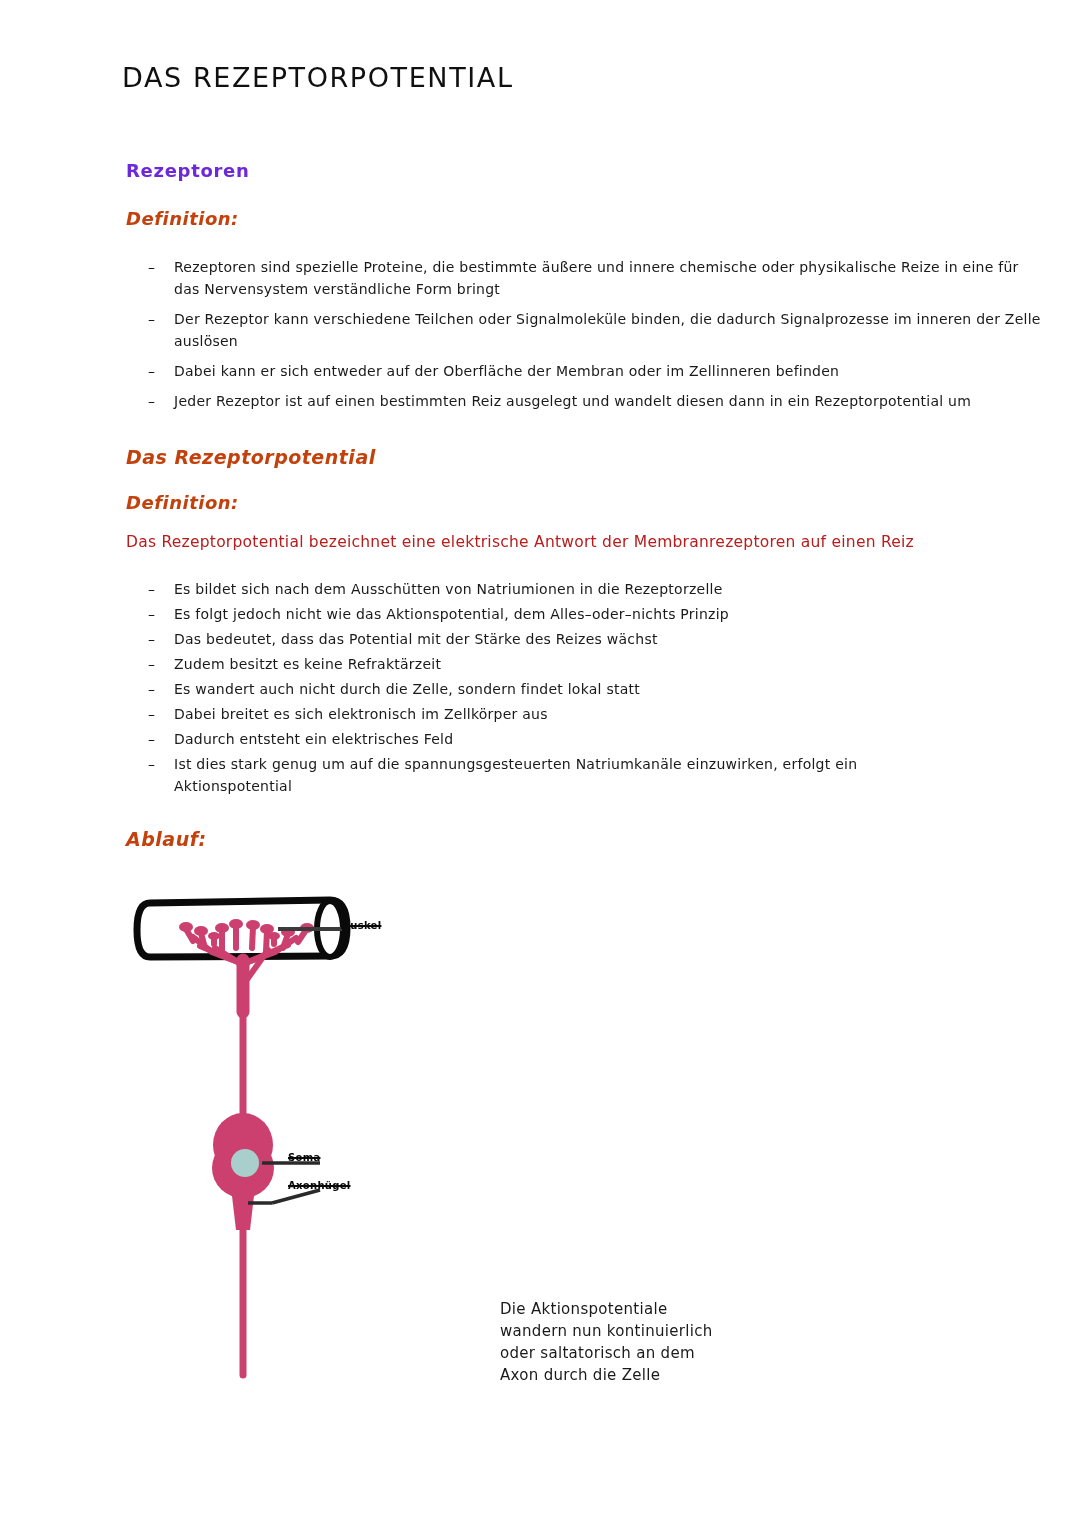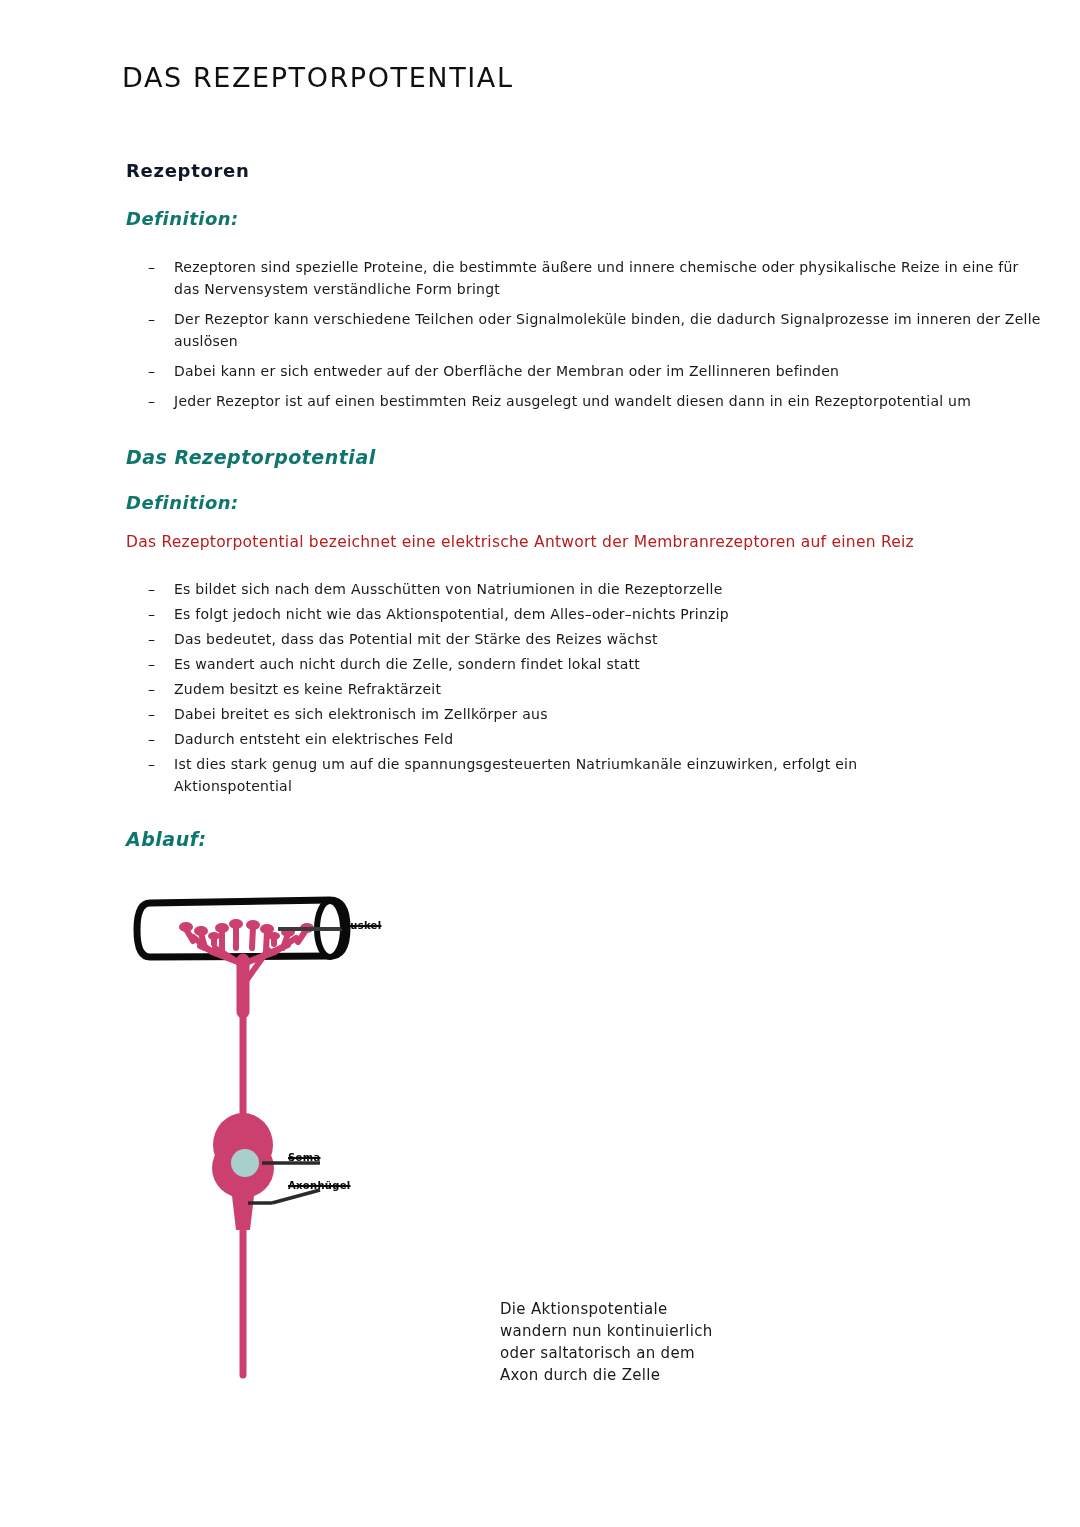--- a/index.html
+++ b/index.html
@@ -31,31 +31,31 @@
     font-weight: 500;
     color: #101010;
     white-space: nowrap;
   }
   .h2 {
     position: absolute;
     left: 126px;
     font-size: 18px;
     font-weight: bold;
     letter-spacing: 0.7px;
-    color: #0f172a;
+    color: #6d28d9;
     white-space: nowrap;
   }
   .h3 {
     position: absolute;
     left: 126px;
     font-size: 18px;
     font-weight: bold;
     font-style: italic;
     letter-spacing: 0.5px;
-    color: #0f766e;
+    color: #c2410c;
     white-space: nowrap;
   }
   .para {
     position: absolute;
     left: 126px;
     font-size: 15.5px;
     line-height: 22px;
     color: #b91c1c;
     letter-spacing: 0.25px;
   }
@@ -132,22 +132,22 @@
 
   <div class="h3" style="top:446px; font-size:19px;">Das Rezeptorpotential</div>
   <div class="h3" style="top:492px;">Definition:</div>
 
   <div class="para" style="top:531px; width:900px;">Das Rezeptorpotential bezeichnet eine elektrische Antwort der Membranrezeptoren auf einen Reiz</div>
 
   <ul class="bullets tight" style="top:578px; width:900px;">
     <li>Es bildet sich nach dem Ausschütten von Natriumionen in die Rezeptorzelle</li>
     <li>Es folgt jedoch nicht wie das Aktionspotential, dem Alles–oder–nichts Prinzip</li>
     <li>Das bedeutet, dass das Potential mit der Stärke des Reizes wächst</li>
+    <li>Zudem besitzt es keine Refraktärzeit</li>
     <li>Es wandert auch nicht durch die Zelle, sondern findet lokal statt</li>
-    <li>Zudem besitzt es keine Refraktärzeit</li>
     <li>Dabei breitet es sich elektronisch im Zellkörper aus</li>
     <li>Dadurch entsteht ein elektrisches Feld</li>
     <li style="width:790px;">Ist dies stark genug um auf die spannungsgesteuerten Natriumkanäle einzuwirken, erfolgt ein Aktionspotential</li>
   </ul>
 
   <div class="h3" style="top:828px; font-size:19px;">Ablauf:</div>
 
   <svg class="diagram" viewBox="0 0 1080 1527">
 
     <g>

